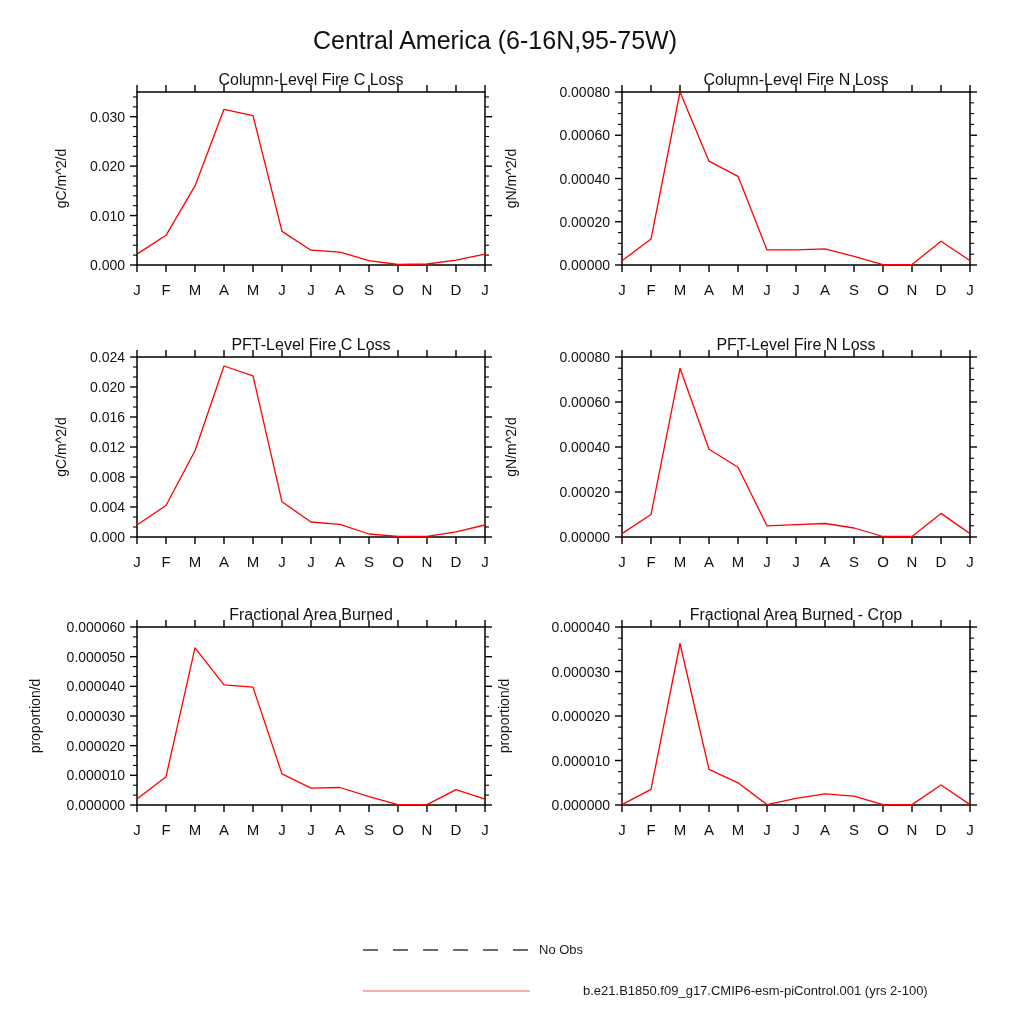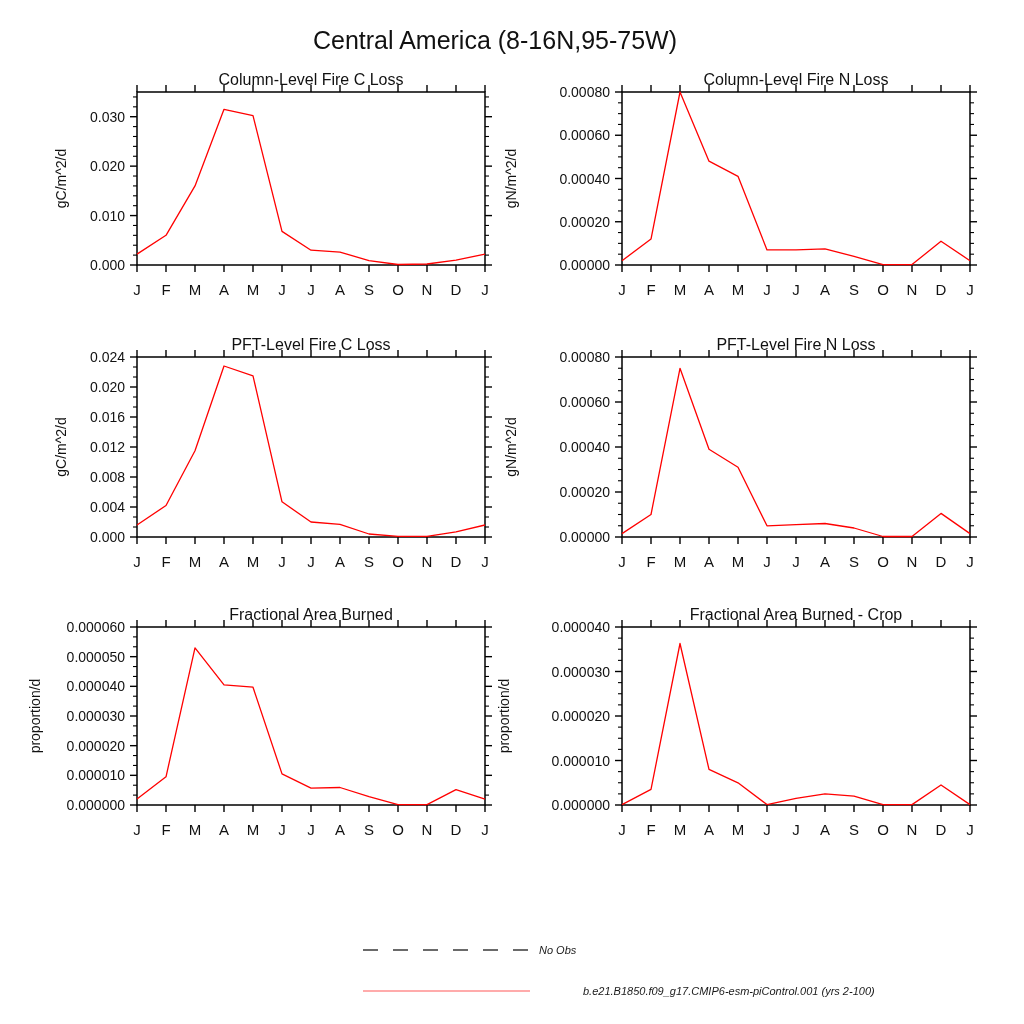--- a/index.html
+++ b/index.html
@@ -10,29 +10,29 @@
   .main-title{
     position:absolute;top:26px;left:0;width:990px;text-align:center;
     font-size:25px;font-weight:400;letter-spacing:0px;color:#111;
   }
   #plots{position:absolute;left:0;top:0;}
   .t-title{font-family:"Liberation Sans",sans-serif;font-size:16px;fill:#111;}
   .t-tick{font-family:"Liberation Sans",sans-serif;font-size:14px;fill:#111;}
   .t-month{font-family:"Liberation Sans",sans-serif;font-size:15px;fill:#111;}
   .t-unit{font-family:"Liberation Sans",sans-serif;font-size:14px;fill:#111;}
   .legend-label{
-    position:absolute;left:539px;font-size:11px;color:#1a1a1a;line-height:14px;white-space:nowrap;font-style:italic;
+    position:absolute;left:539px;font-size:13px;color:#1a1a1a;line-height:14px;white-space:nowrap;
   }
 </style>
 </head>
 <body>
 
 <div class="canvas">
 
-  <div class="main-title">Central America (8-16N,95-75W)</div>
+  <div class="main-title">Central America (6-16N,95-75W)</div>
 
   <svg id="plots" width="1024" height="1024">
       <g>
         <rect x="137" y="92" width="348" height="173" fill="none" stroke="#000" stroke-width="1.5"></rect>
         <line x1="137" y1="92" x2="137" y2="85" stroke="#000" stroke-width="1.4"></line>
         <line x1="137" y1="265" x2="137" y2="272" stroke="#000" stroke-width="1.4"></line>
         <text x="137" y="295" text-anchor="middle" class="t-month">J</text>
         <line x1="166" y1="92" x2="166" y2="85" stroke="#000" stroke-width="1.4"></line>
         <line x1="166" y1="265" x2="166" y2="272" stroke="#000" stroke-width="1.4"></line>
         <text x="166" y="295" text-anchor="middle" class="t-month">F</text>

